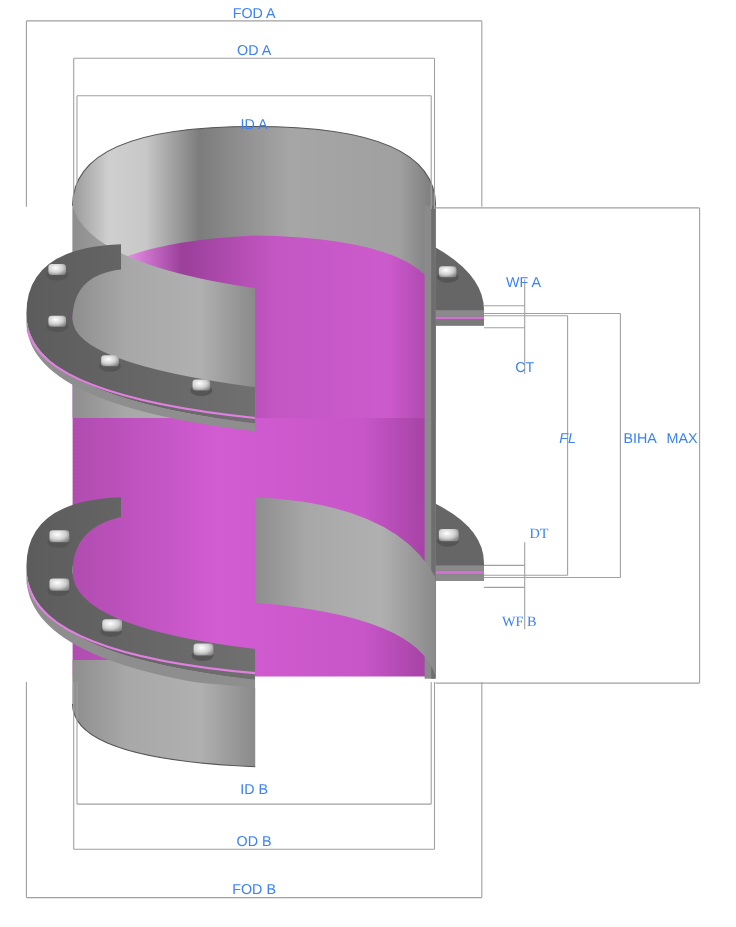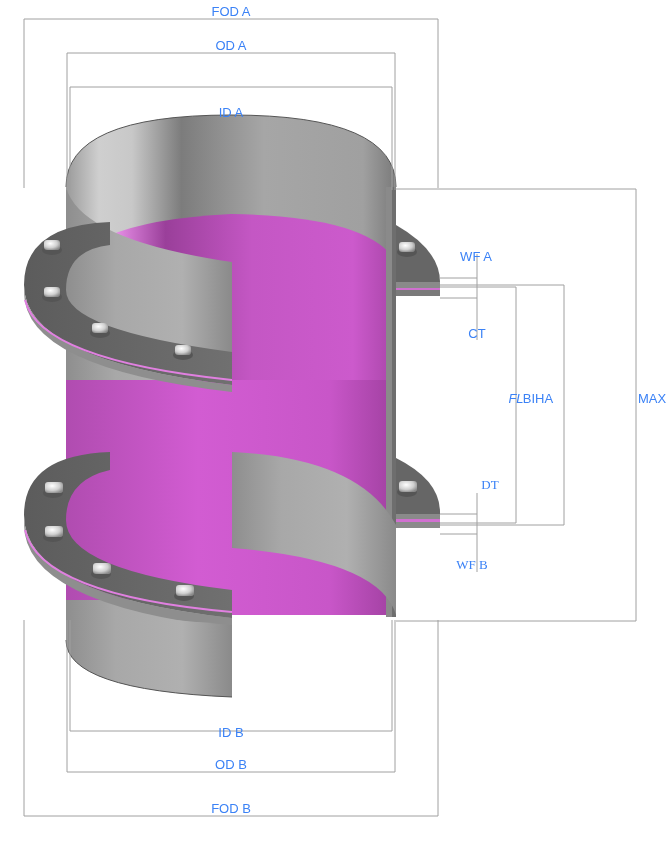--- a/index.html
+++ b/index.html
@@ -199,20 +199,20 @@
     </g>
   </svg>
 
   
   <div class="dim-label" style="left:231px; top:5px;">FOD A</div>
   <div class="dim-label" style="left:231px; top:39px;">OD A</div>
   <div class="dim-label" style="left:231px; top:73px;margin-top:33px;">ID A</div>
   <div class="dim-label" style="left:476px; top:239px;margin-top:11px;">WF A</div>
   <div class="dim-label" style="left:477px; top:327px;text-align:right;">CT</div>
   <div class="dim-label" style="left:516px; top:392px;font-style:italic;">FL</div>
-  <div class="dim-label" style="left:532px; top:392px;padding-left:12px;">BIHA</div>
-  <div class="dim-label" style="left:652px; top:392px;">MAX</div>
+  <div class="dim-label" style="left:576px; top:392px;padding-left:12px;">BIHA</div>
+  <div class="dim-label" style="left:620px; top:392px;">MAX</div>
   <div class="dim-label" style="left:490px; top:478px;font-family:Liberation Serif, serif;">DT</div>
   <div class="dim-label" style="left:472px; top:558px;font-family:Liberation Serif, serif;">WF B</div>
-  <div class="dim-label" style="left:231px; top:726px;text-align:center;">ID B</div>
+  <div class="dim-label" style="left:231px; top:711px;text-align:center;">ID B</div>
   <div class="dim-label" style="left:231px; top:758px;">OD B</div>
   <div class="dim-label" style="left:231px; top:802px;">FOD B</div>
 </div>
 
 </body></html>

